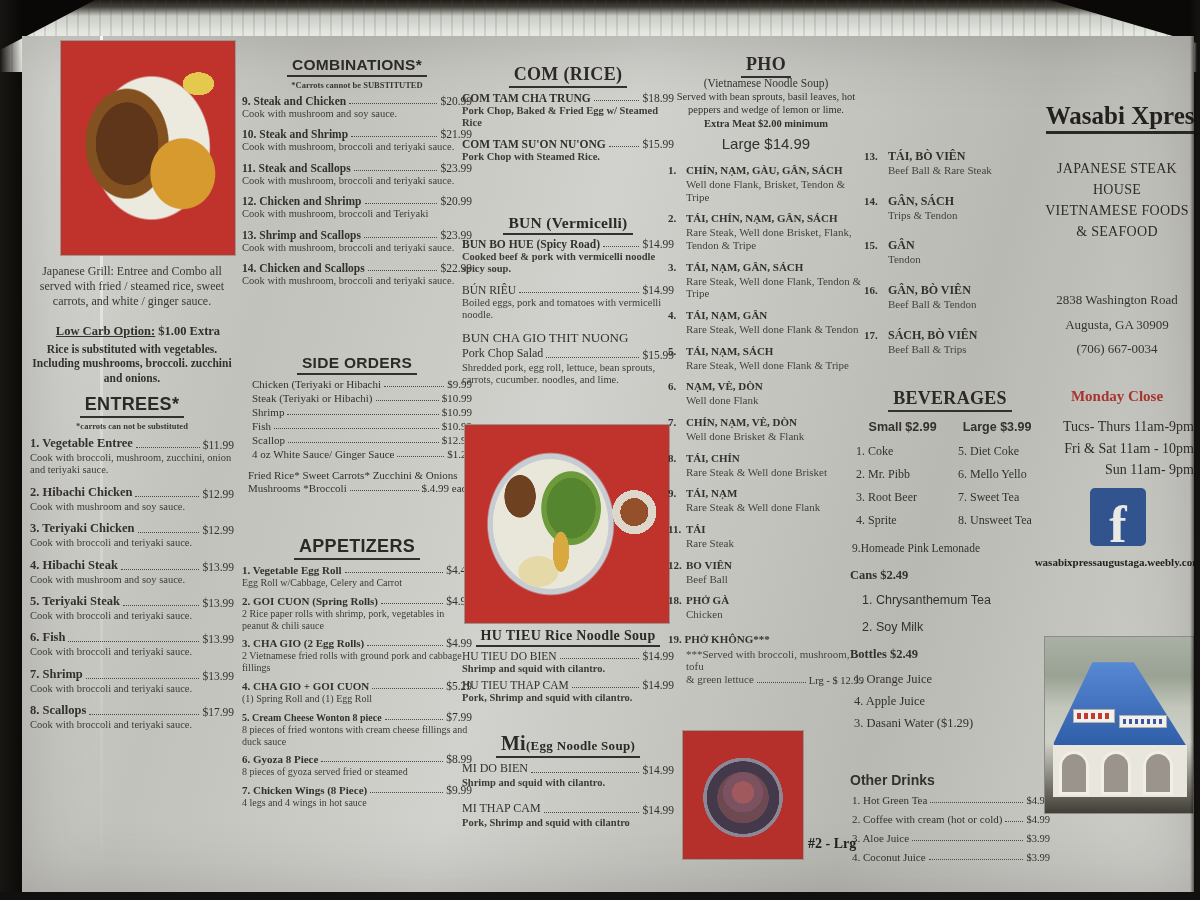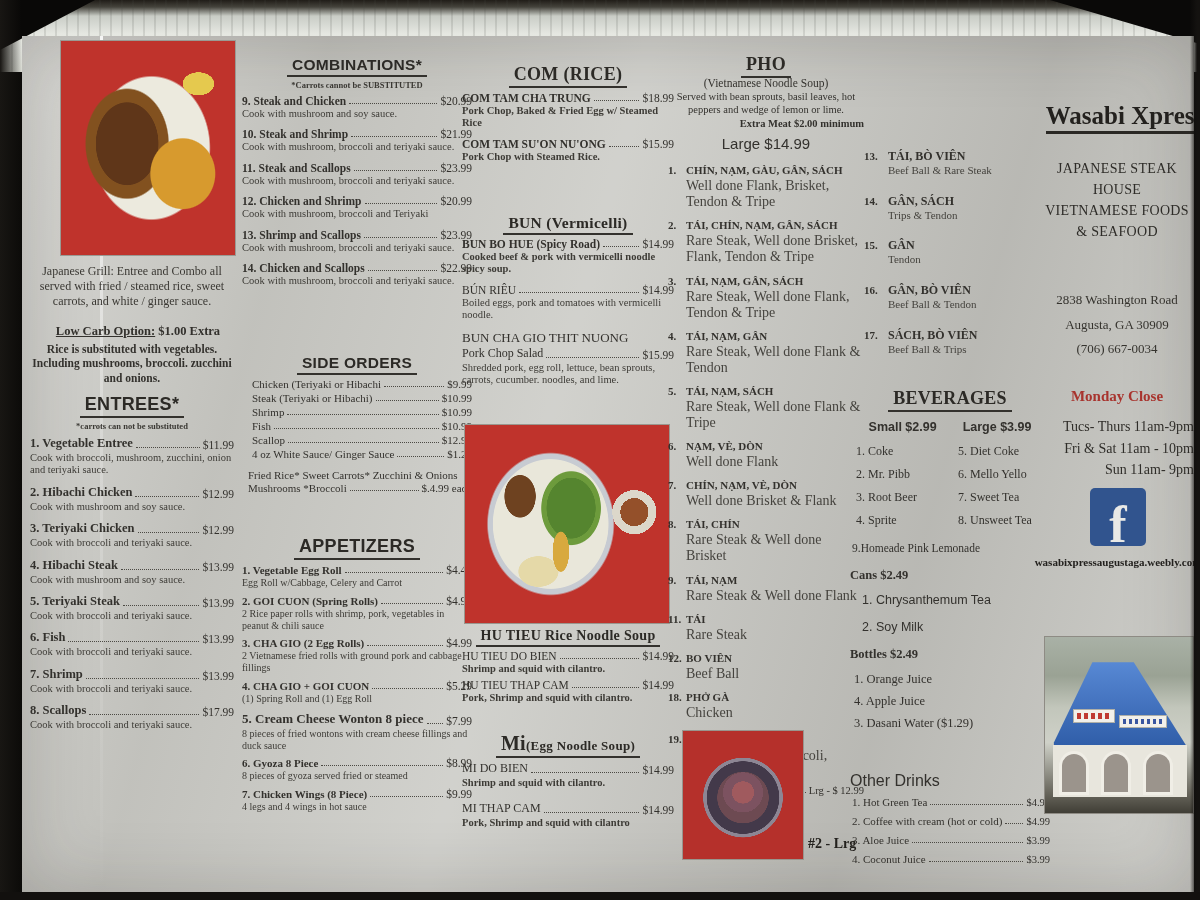--- a/index.html
+++ b/index.html
@@ -59,26 +59,26 @@
     font-size:12px;line-height:1.25;color:#3a3833}
   .lowcarb{position:absolute;top:288px;left:12px;right:0;text-align:center;font-size:12.5px;font-weight:bold}
   .lowcarb .lc-u{text-decoration:underline}
   .lowcarb-desc{position:absolute;top:306px;left:0;right:0;text-align:center;
     font-size:11.5px;font-weight:bold;line-height:1.25}
   .sec-entrees{top:358px}
   .sec-entrees .iname{font-size:12.5px}
   
   .pho-sub{text-align:center;font-size:11.5px;margin-top:-1px}
   .pho-desc{text-align:center;font-size:10.5px;line-height:1.2;margin-top:2px}
-  .pho-extra{text-align:right;font-size:10.5px;font-weight:bold;margin-top:2px}
+  .pho-extra{text-align:center;font-size:10.5px;font-weight:bold;margin-top:2px}
   .pho-large{text-align:center;font-family:"Liberation Sans",sans-serif;font-size:15px;margin:6px 0 8px}
   .pho-item{margin-bottom:5px}
   .pho-num{display:inline-block;width:18px;font-weight:bold;font-size:11px}
   .pho-name{font-weight:bold;font-size:11px}
-  .pho-d{font-size:14px;color:#45433e;margin-left:18px;line-height:1.15}
+  .pho-d{font-size:11px;color:#45433e;margin-left:18px;line-height:1.15}
   .pho-photo{position:absolute;left:14px;top:694px;width:122px;height:130px;border:1px solid #99958e;
     background:
       radial-gradient(circle 20px at 50% 48%,#a05a5e 0 55%,#7c5260 56% 100%,transparent 0),
       radial-gradient(circle 44px at 50% 52%,#6d4a52 0 58%,#43394a 59% 82%,#8d8694 83% 90%,transparent 91%),
       #b5302b}
   .pho-caption{position:absolute;left:140px;top:800px;font-size:14px;font-weight:bold;color:#23211d}
   
   .bun-photo{position:absolute;left:2px;top:388px;width:206px;height:200px;border:1px solid #9a968e;
     background:
       radial-gradient(circle 14px at 83% 44%,#94502a 0 100%,transparent 0),
@@ -93,21 +93,21 @@
   
   .bev-sizes{display:flex;justify-content:center;gap:26px;
     font-family:"Liberation Sans",sans-serif;font-weight:bold;font-size:12.5px;margin:8px 0 10px}
   .bev-grid{display:flex;gap:10px;padding-left:6px}
   .bev-col{flex:1}
   .bev-item{font-size:12px;margin-bottom:8px;white-space:nowrap}
   .bev-line{font-size:11.5px;margin:6px 0 14px;padding-left:2px}
   .bev-label{font-weight:bold;font-size:12.5px;margin-bottom:10px}
   .bev-indent{padding-left:12px}
   .bev-indent .bev-item{font-size:12.5px;margin-bottom:13px;font-family:"Liberation Sans",sans-serif}
-  .od-title{font-family:"Liberation Sans",sans-serif;font-weight:normal;font-size:16px;margin-bottom:6px}
+  .od-title{font-family:"Liberation Sans",sans-serif;font-weight:bold;font-size:14px;margin-bottom:6px}
   .od-item .iname{font-weight:normal;font-size:11px}
   .od-item{margin-bottom:7px}
   
   .brand{position:absolute;top:66px;left:0;width:170px;text-align:center}
   .brand-name{font-size:25px;font-weight:bold;color:#23211e;white-space:nowrap;
     border-bottom:3px solid #2a2824;padding-bottom:2px}
   .tagline{position:absolute;top:122px;left:0;right:0;text-align:center;
     font-size:14px;line-height:1.5;color:#2e2c28;letter-spacing:.3px}
   .addr{position:absolute;top:252px;left:0;right:0;text-align:center;
     font-size:13px;line-height:1.9;color:#35332e}
@@ -379,21 +379,21 @@
               <div class="row">
                 <span class="iname" style="font-size:11px">4. CHA GIO + GOI CUON</span>
                 <span class="dots"></span>
                 <span class="price">$5.29</span>
               </div>
               <div class="desc" style="font-size:10px">(1) Spring Roll and (1) Egg Roll</div>
             </div>
 
             <div class="item" style="margin-bottom:6px">
               <div class="row">
-                <span class="iname" style="font-size:13px">5. Cream Cheese Wonton 8 piece</span>
+                <span class="iname" style="font-size:10px">5. Cream Cheese Wonton 8 piece</span>
                 <span class="dots"></span>
                 <span class="price">$7.99</span>
               </div>
               <div class="desc" style="font-size:10px">8 pieces of fried wontons with cream cheese fillings and duck sauce</div>
             </div>
 
             <div class="item" style="margin-bottom:6px">
               <div class="row">
                 <span class="iname" style="font-size:11px">6. Gyoza 8 Piece</span>
                 <span class="dots"></span>

